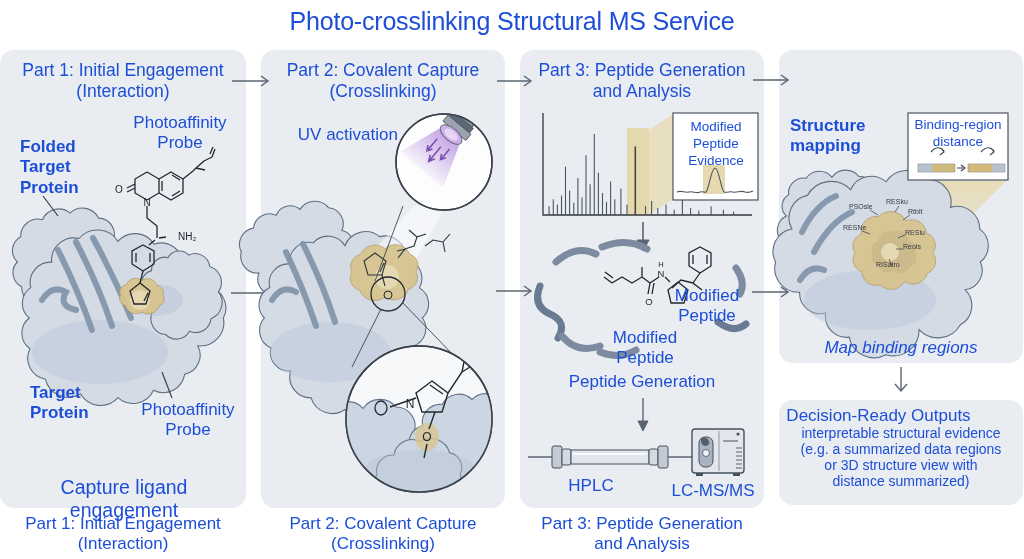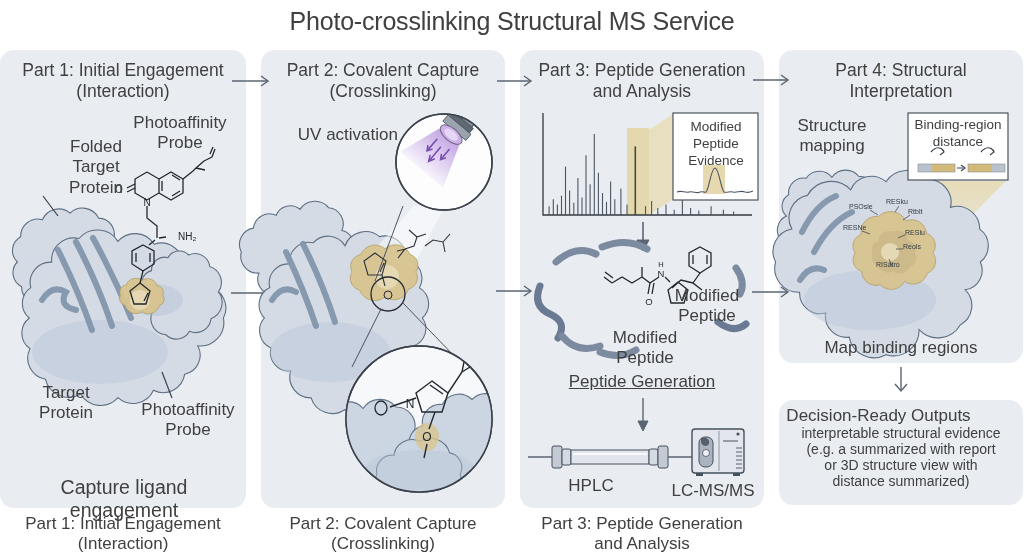--- a/index.html
+++ b/index.html
@@ -1,21 +1,21 @@
 <!DOCTYPE html>
 <html><head>
 <meta charset="utf-8">
 <style>
   html,body{margin:0;padding:0;background:#fff;}
   #stage{position:relative;width:1024px;height:559px;background:#ffffff;overflow:hidden;
          font-family:"Liberation Sans",sans-serif;color:#0e1116;}
   .panel{position:absolute;background:#e9edf2;border-radius:14px;}
   #fig-svg{position:absolute;left:0;top:0;z-index:2;}
-  .lbl{position:absolute;z-index:3;white-space:pre-line;text-align:center;line-height:1.2;color:#404040;}
-  .lbl.left{text-align:center;}
+  .lbl{position:absolute;z-index:3;white-space:pre-line;text-align:center;line-height:1.2;color:#1d4ed8;}
+  .lbl.left{text-align:left;font-weight:bold;}
   .lbl.right{text-align:right;}
   .title{font-size:25px;letter-spacing:-.2px;}
   .hdr{font-size:17.5px;}
   .cap{font-size:17px;}
   .lab{font-size:17px;}
   .big{font-size:19.5px;}
   .small{font-size:13.5px;line-height:1.25;}
   .dline{font-size:14px;line-height:1.1;}
   .res{position:absolute;z-index:3;font-size:7px;color:#333a43;white-space:nowrap;}
 </style>
@@ -322,65 +322,63 @@
   </svg>
 
   <div class="lbl title" style="left:0;top:6px;width:1024px;">Photo-crosslinking Structural MS Service</div>
 
   <div class="lbl hdr" style="left:0;top:60px;width:246px;">Part 1: Initial Engagement
 (Interaction)</div>
   <div class="lbl hdr" style="left:261px;top:60px;width:244px;">Part 2: Covalent Capture
 (Crosslinking)</div>
   <div class="lbl hdr" style="left:520px;top:60px;width:244px;">Part 3: Peptide Generation
 and Analysis</div>
-  <div class="lbl hdr" style="left:779px;top:60px;width:244px;">Part 4: Structural
-Interpretation</div>
 
   <div class="lbl lab" style="left:128px;top:113px;width:104px;">Photoaffinity
 Probe</div>
-  <div class="lbl lab left" style="left:20px;top:137px;width:80px;margin-left:36px;">Folded
+  <div class="lbl lab left" style="left:20px;top:137px;width:80px;">Folded
 Target
 Protein</div>
   <div class="lbl lab left" style="left:30px;top:383px;width:72px;">Target
 Protein</div>
   <div class="lbl lab" style="left:136px;top:400px;width:104px;">Photoaffinity
 Probe</div>
   <div class="lbl big" style="left:10px;top:431px;width:228px;margin-top:45px;">Capture ligand
 engagement</div>
 
   <div class="lbl lab right" style="left:288px;top:125px;width:110px;">UV activation</div>
 
   <div class="lbl small" style="left:676px;top:119px;width:80px;">Modified
 Peptide
 Evidence</div>
   <div class="lbl lab" style="left:674px;top:286px;width:66px;">Modified
 Peptide</div>
   <div class="lbl lab" style="left:610px;top:328px;width:70px;">Modified
 Peptide</div>
-  <div class="lbl lab" style="left:520px;top:372px;width:244px;text-decoration:underline;">Peptide Generation</div>
+  <div class="lbl lab" style="left:520px;top:372px;width:244px;">Peptide Generation</div>
   <div class="lbl lab" style="left:560px;top:476px;width:62px;">HPLC</div>
   <div class="lbl lab" style="left:671px;top:481px;width:84px;">LC-MS/MS</div>
 
   <div class="lbl lab left" style="left:790px;top:116px;width:84px;">Structure
 mapping</div>
   <div class="lbl small" style="left:910px;top:117px;width:96px;">Binding-region
 distance</div>
-  <div class="lbl lab" style="left:779px;top:338px;width:244px;">Map binding regions</div>
+  <div class="lbl lab" style="left:779px;top:338px;width:244px;font-style:italic;">Map binding regions</div>
 
   <span class="res" style="left:849px;top:203px;">PSOsle</span>
   <span class="res" style="left:886px;top:198px;">RESku</span>
   <span class="res" style="left:908px;top:208px;">Rtblt</span>
   <span class="res" style="left:843px;top:224px;">RESNe</span>
   <span class="res" style="left:905px;top:229px;">RESlu</span>
   <span class="res" style="left:903px;top:243px;">Reols</span>
   <span class="res" style="left:876px;top:261px;">RISátro</span>
 
   <div class="lbl lab" style="left:779px;top:406px;width:199px;">Decision-Ready Outputs</div>
   <div class="lbl dline" style="left:779px;top:426px;width:244px;">interpretable structural evidence</div>
-  <div class="lbl dline" style="left:779px;top:442px;width:244px;">(e.g. a summarized with report</div>
+  <div class="lbl dline" style="left:779px;top:442px;width:244px;">(e.g. a summarized data regions</div>
   <div class="lbl dline" style="left:779px;top:458px;width:244px;">or 3D structure view with</div>
   <div class="lbl dline" style="left:779px;top:474px;width:244px;">distance summarized)</div>
 
   <div class="lbl cap" style="left:0;top:514px;width:246px;">Part 1: Initial Engagement
 (Interaction)</div>
   <div class="lbl cap" style="left:261px;top:514px;width:244px;">Part 2: Covalent Capture
 (Crosslinking)</div>
   <div class="lbl cap" style="left:520px;top:514px;width:244px;">Part 3: Peptide Generation
 and Analysis</div>
 </div>

